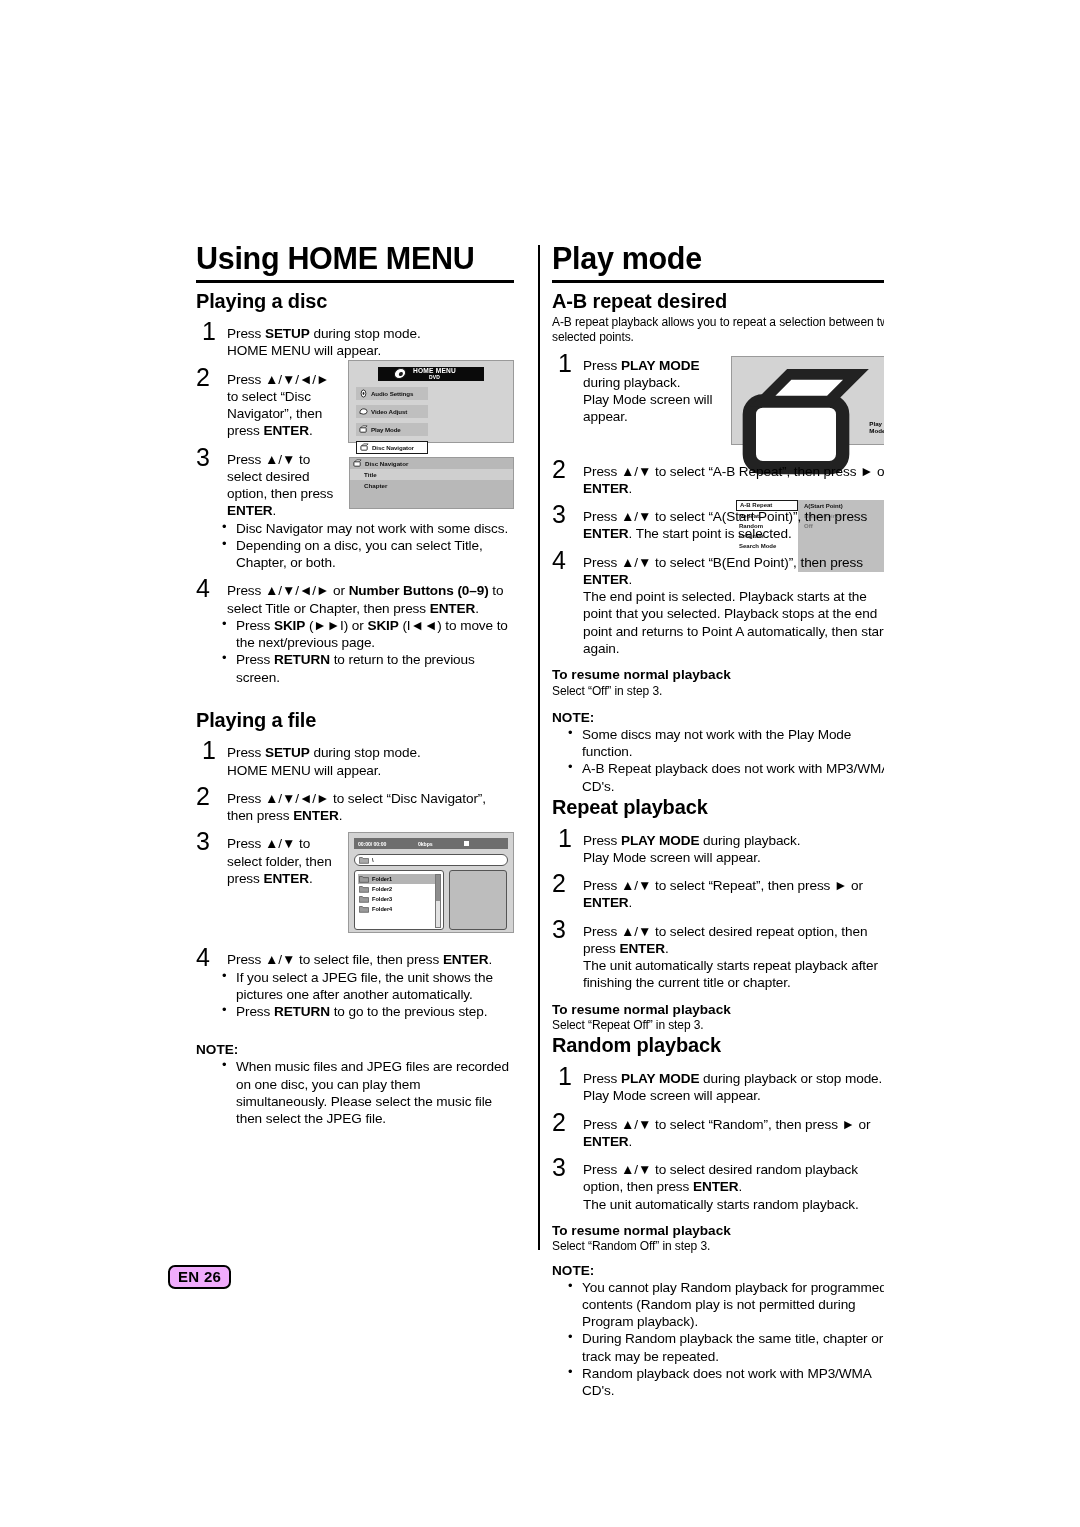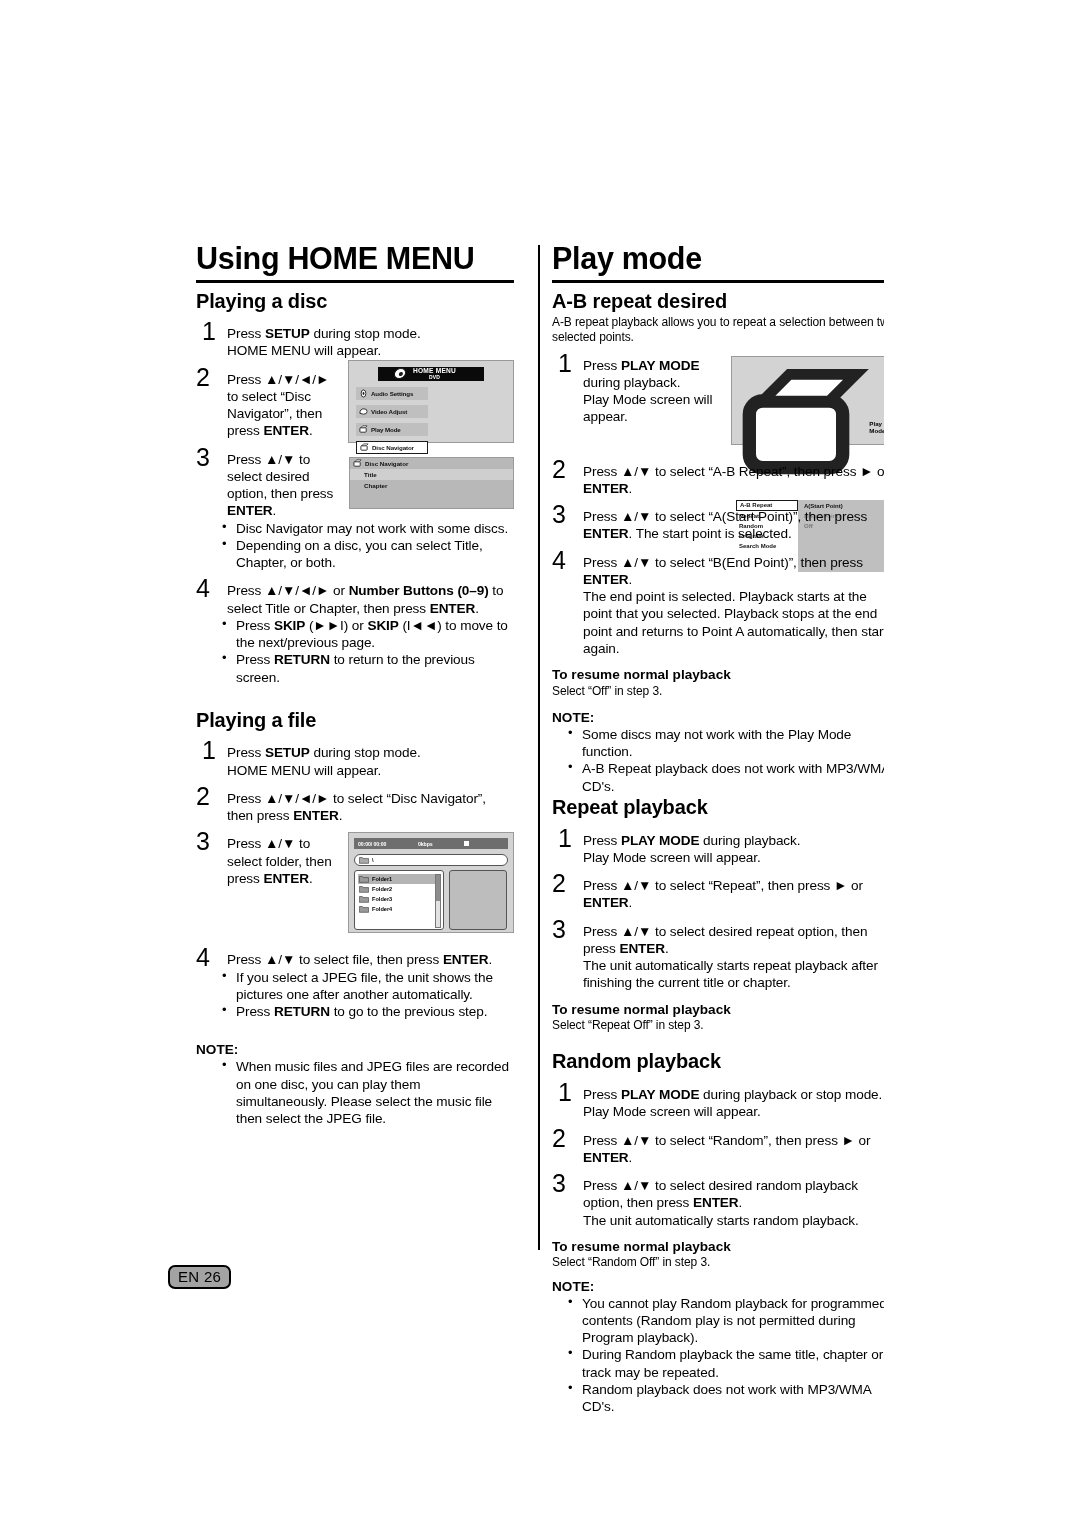--- a/index.html
+++ b/index.html
@@ -349,23 +349,23 @@
   .mock-pm .pm-oi.dim2 { color: #767676; font-weight: bold; }
 
   
   .page-badge {
     position: absolute;
     left: 168px; top: 1265px;
     border: 2px solid #000;
     border-radius: 7px;
     padding: 1px 8px 2px 8px;
     font-size: 15px;
-    font-weight: normal;
+    font-weight: bold;
     letter-spacing: 0.3px;
-    background: #a3a3a3;
+    background: #f0abfc;
   }
 </style>
 </head>
 <body>
 
 <div class="page">
 
   <div class="content">
 
     <div class="col col-left">
@@ -652,21 +652,21 @@
       </div>
 
       <div class="step">
         <span class="num">3</span>
         <span class="step-body"><span>Press ▲/▼ to select desired repeat option, then press </span><b>ENTER</b><span>.</span><span class="step-cont">The unit automatically starts repeat playback after finishing the current title or chapter.</span></span>
       </div>
 
       <h3 class="mini">To resume normal playback</h3>
       <p class="body">Select “Repeat Off” in step 3.</p>
 
-      <h2 class="sub" style="margin-top:16px;">Random playback</h2>
+      <h2 class="sub" style="">Random playback</h2>
 
       <div class="step">
         <span class="num n1">1</span>
         <span class="step-body"><span>Press </span><b>PLAY MODE</b><span> during playback or stop mode.</span><br><span>Play Mode screen will appear.</span></span>
       </div>
 
       <div class="step">
         <span class="num">2</span>
         <span class="step-body"><span>Press ▲/▼ to select “Random”, then press ► or </span><b>ENTER</b><span>.</span></span>
       </div>

